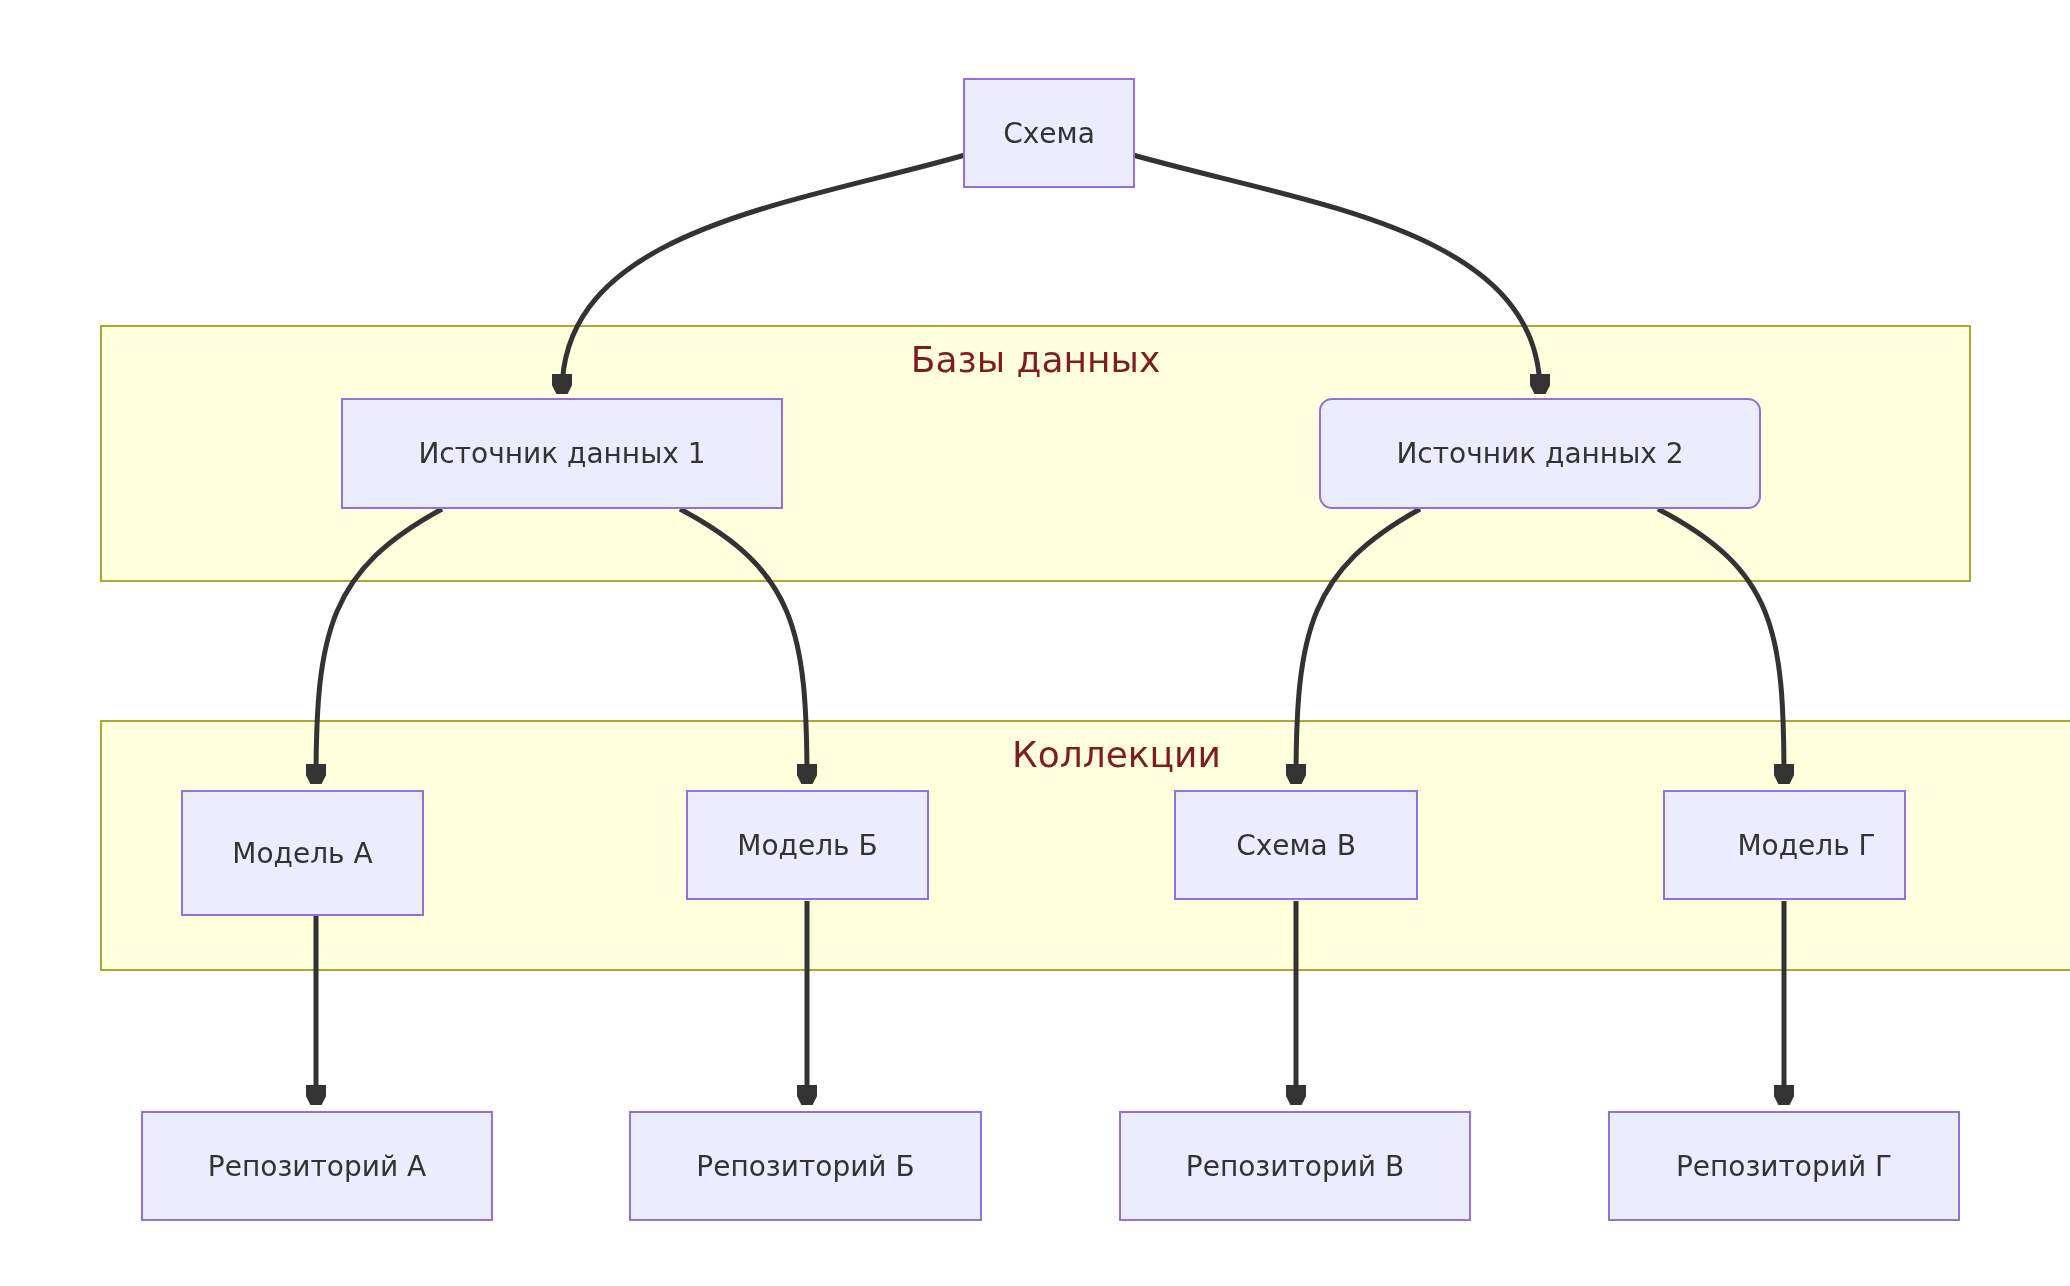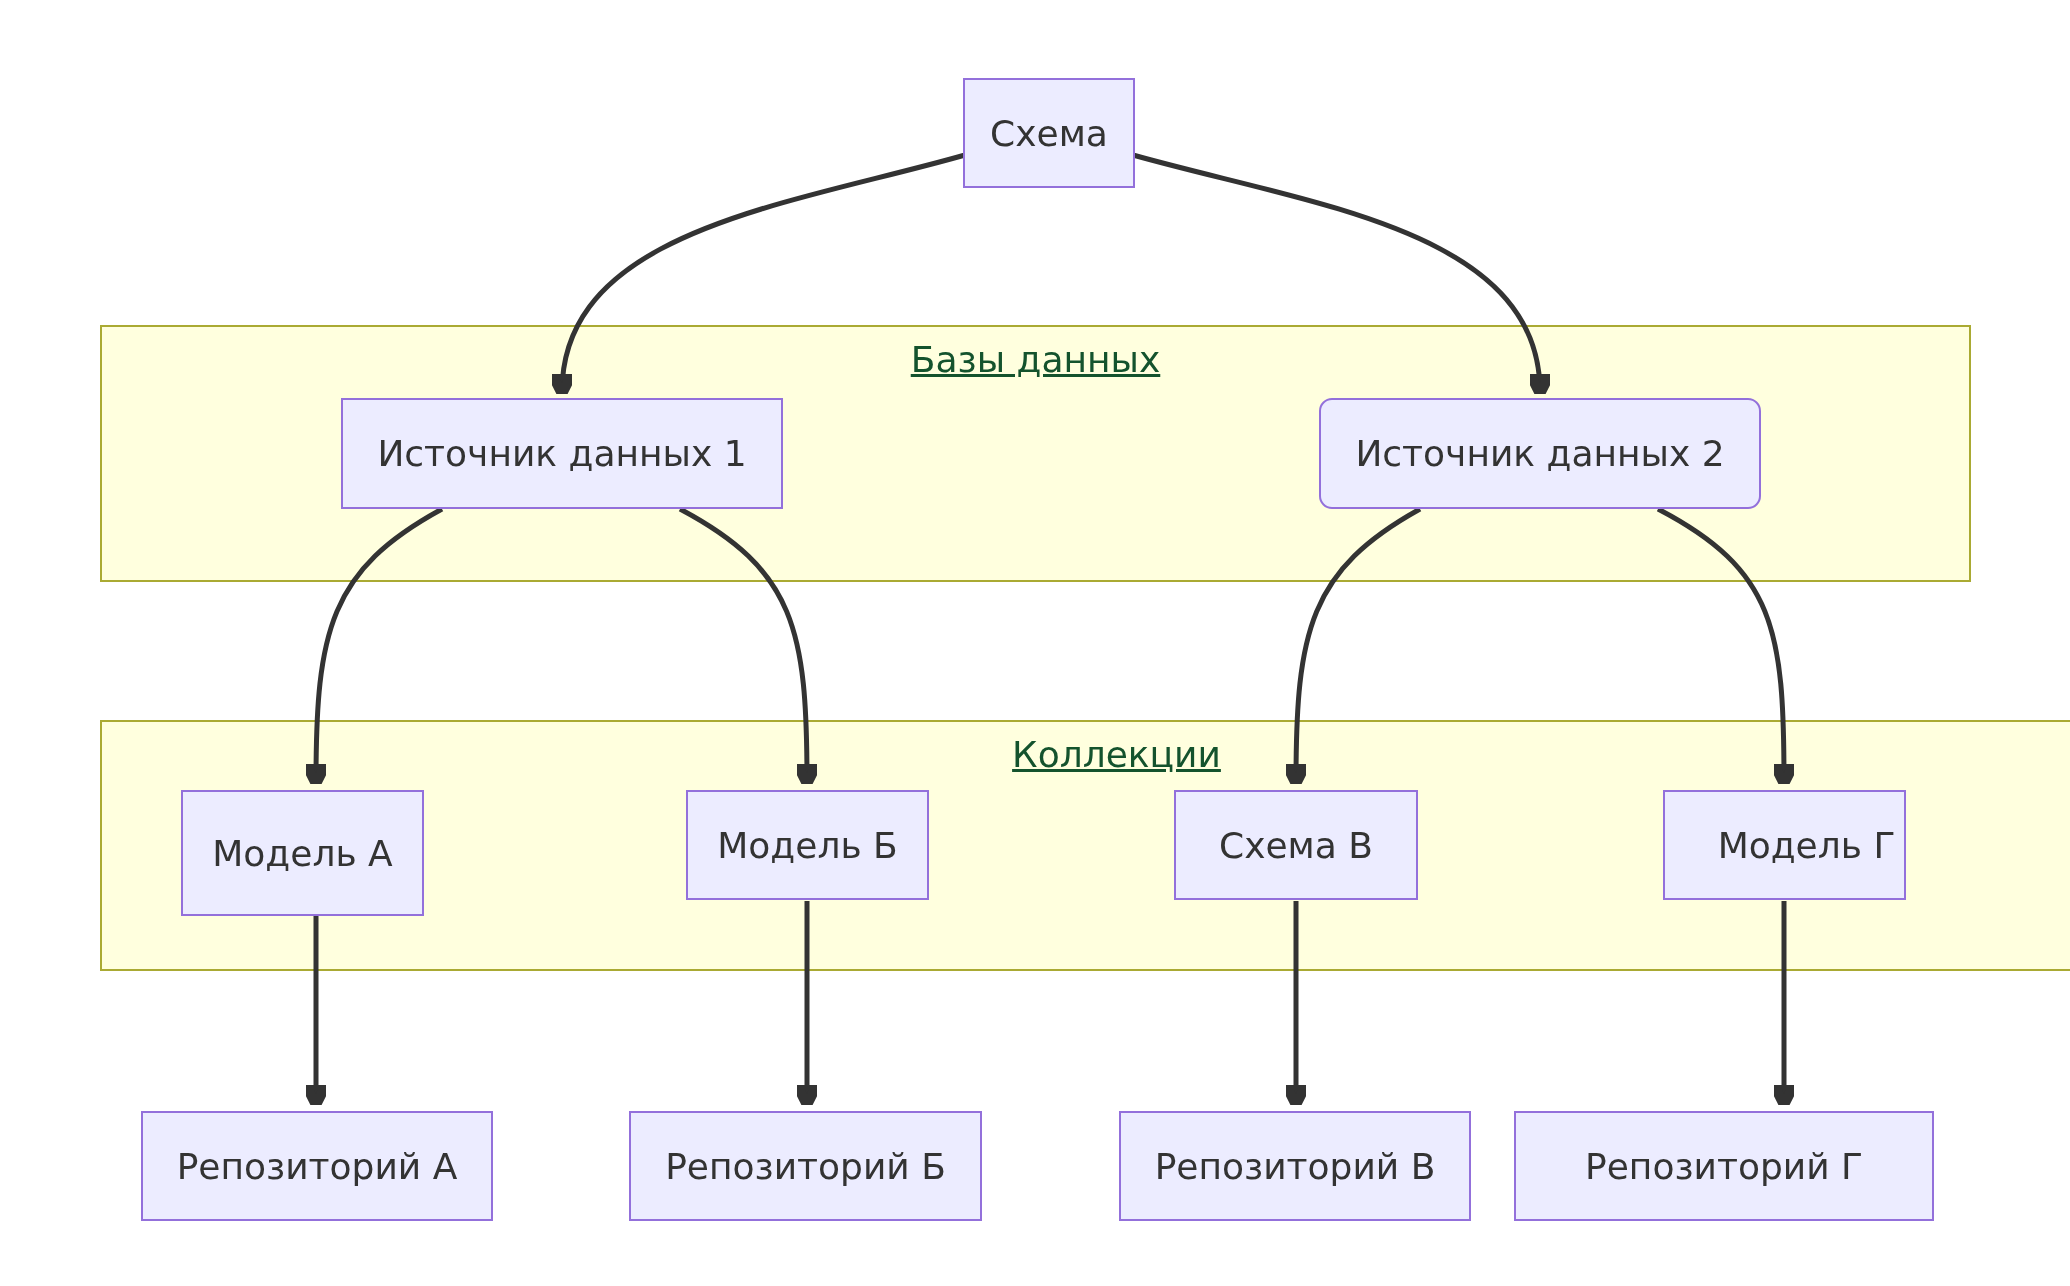--- a/index.html
+++ b/index.html
@@ -21,32 +21,31 @@
     border: 2px solid #aaaa33;
     box-sizing: border-box;
   }
   .cluster-title {
     position: absolute;
     top: 12px;
     left: 0;
     width: 100%;
     text-align: center;
     font-size: 36px;
-    color: #14532d;
-    text-decoration: underline;
+    color: #7f1d1d;
   }
   .node {
     position: absolute;
     background: #ececff;
     border: 2px solid #9370db;
     box-sizing: border-box;
     display: flex;
     align-items: center;
     justify-content: center;
-    font-size: 36px;
+    font-size: 28px;
     color: #333333;
     text-align: center;
     z-index: 3;
   }
   #edges {
     position: absolute;
     left: 0;
     top: 0;
     z-index: 2;
   }
@@ -100,15 +99,15 @@
   <div class="node" style="left:1174px; top:790px; width:244px; height:110px;">Схема В</div>
 
   <div class="node" style="left:1663px; top:790px; width:243px; height:110px;padding-left:44px;">Модель Г</div>
 
   <div class="node" style="left:141px; top:1111px; width:352px; height:110px;">Репозиторий А</div>
 
   <div class="node" style="left:629px; top:1111px; width:353px; height:110px;">Репозиторий Б</div>
 
   <div class="node" style="left:1119px; top:1111px; width:352px; height:110px;">Репозиторий В</div>
 
-  <div class="node" style="left:1514px; top:1111px; width:420px; height:110px;">Репозиторий Г</div>
+  <div class="node" style="left:1608px; top:1111px; width:352px; height:110px;">Репозиторий Г</div>
 
 </div>
 
 </body></html>

